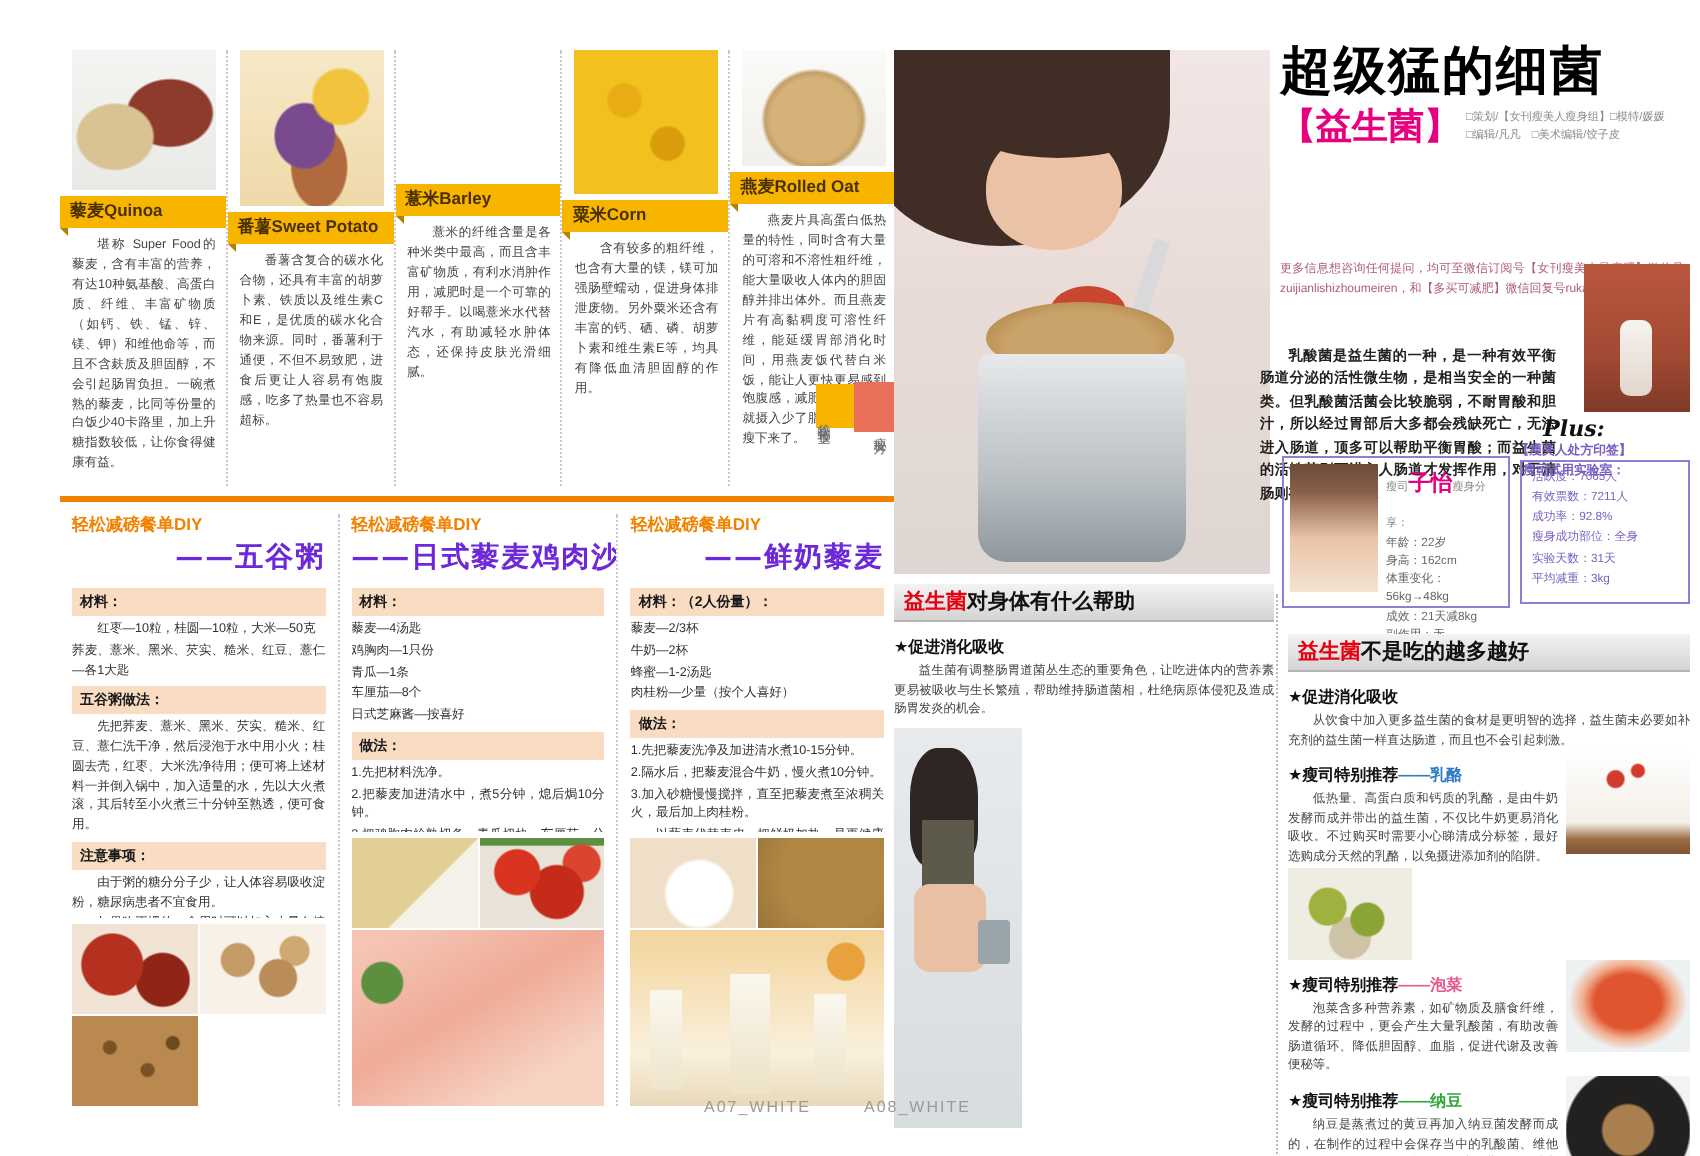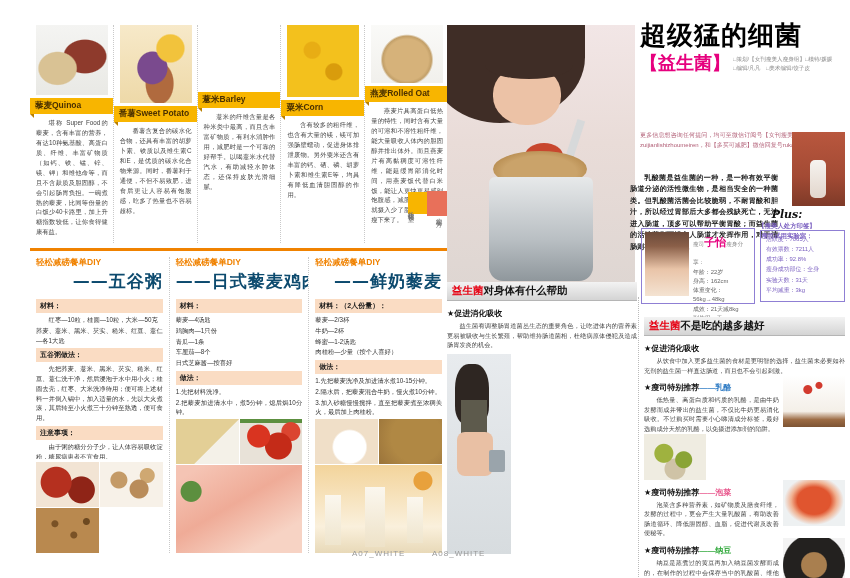--- a/index.html
+++ b/index.html
@@ -14,22 +14,22 @@
   .ribbon{position:relative;background:#f8b500;color:#4a3000;font-weight:bold;font-size:8.5px;
     padding:2px 2px 2px 5px;margin-left:-6px;width:calc(100% + 4px);white-space:nowrap;}
   .ribbon::after{content:"";position:absolute;left:0;bottom:-4px;border-top:4px solid #b97f00;
     border-left:4px solid transparent;}
   .gdesc{font-size:6.3px;line-height:1.58;color:#444;text-align:justify;text-indent:2em;margin:4px 0 0;}
   .orange-rule{height:3px;background:#f08200;margin-top:5px;}
   .recipes-row{display:flex;margin-top:6px;height:296px;}
   .rcol{flex:1;padding:0 6px;border-right:1px dotted #c9c9c9;display:flex;flex-direction:column;overflow:hidden;}
   .rcol:last-child{border-right:none;}
   .kicker{color:#f08200;font-weight:bold;font-size:8.5px;}
-  .rtitle{font-family:"DejaVu Serif","Liberation Serif",serif;font-weight:bold;font-size:17px;
-    color:#0c4a6e;text-align:right;margin:1px 0 3px;letter-spacing:1px;white-space:nowrap;}
+  .rtitle{font-family:"DejaVu Serif","Liberation Serif",serif;font-weight:bold;font-size:14px;
+    color:#6d28d9;text-align:right;margin:1px 0 3px;letter-spacing:1px;white-space:nowrap;}
   .rbody{flex:1;overflow:hidden;}
   .bar{background:#fadcc3;color:#1a1a1a;font-weight:bold;font-size:7px;padding:2px 4px;margin:3px 0 2px;}
   .rline{font-size:6.3px;line-height:1.55;color:#333;margin:0 0 1px;text-align:justify;}
   .ind{text-indent:2em;}
   .pgrid{display:grid;grid-template-columns:1fr 1fr;gap:1px;margin-top:3px;}
   .tile{height:45px;}
   .pbig{height:88px;margin-top:1px;}
   
   .ph-quinoa{height:70px;background:
     radial-gradient(ellipse at 30% 62%,#d9c294 26%,transparent 28%),
@@ -123,21 +123,21 @@
   .pf-txt{flex:1;}
   .pf-top{font-size:5.6px;color:#8a8a8a;}
   .pf-name{color:#e6007e;font-size:11px;font-weight:bold;}
   .pf-row{font-size:5.9px;color:#666;line-height:1.55;}
   .labbox{position:absolute;left:313px;top:205px;width:85px;height:72px;border:1.5px solid #8f7fd4;
     padding:3px 5px;box-sizing:border-box;}
   .lab-row{font-size:5.9px;color:#7a5fc0;line-height:1.72;}
   .sec-hd{background:linear-gradient(180deg,#f3f3f3,#d4d4d4);border-bottom:1px solid #b5b5b5;
     font-size:10.5px;font-weight:900;color:#111;padding:2px 5px;margin-bottom:3px;white-space:nowrap;}
   .acc{color:#e60012;}
-  .col-help{position:absolute;left:0;top:257px;width:190px;}
+  .col-help{position:absolute;left:0;top:267px;width:190px;}
   .col-more{position:absolute;left:197px;top:272px;width:201px;margin-top:20px;}
   .vline{position:absolute;left:191px;top:272px;height:288px;border-left:1px dotted #bbb;}
   .star-h{font-size:8px;font-weight:bold;color:#111;margin:7px 0 2px;}
   .star-b{font-size:6.2px;color:#444;line-height:1.55;text-align:justify;text-indent:2em;margin:0;}
   .help-wrap{display:flex;gap:4px;}
   .help-texts{width:118px;}
   .sit-photo{width:64px;height:200px;margin-top:4px;overflow:hidden;position:relative;
     background:linear-gradient(180deg,#e8ebee,#d7dcdf);}
   .sp-hair{position:absolute;left:8px;top:10px;width:34px;height:60px;background:#2e2622;border-radius:40% 40% 30% 30%;}
   .sp-body{position:absolute;left:14px;top:46px;width:26px;height:34px;background:#5d5a4c;}

